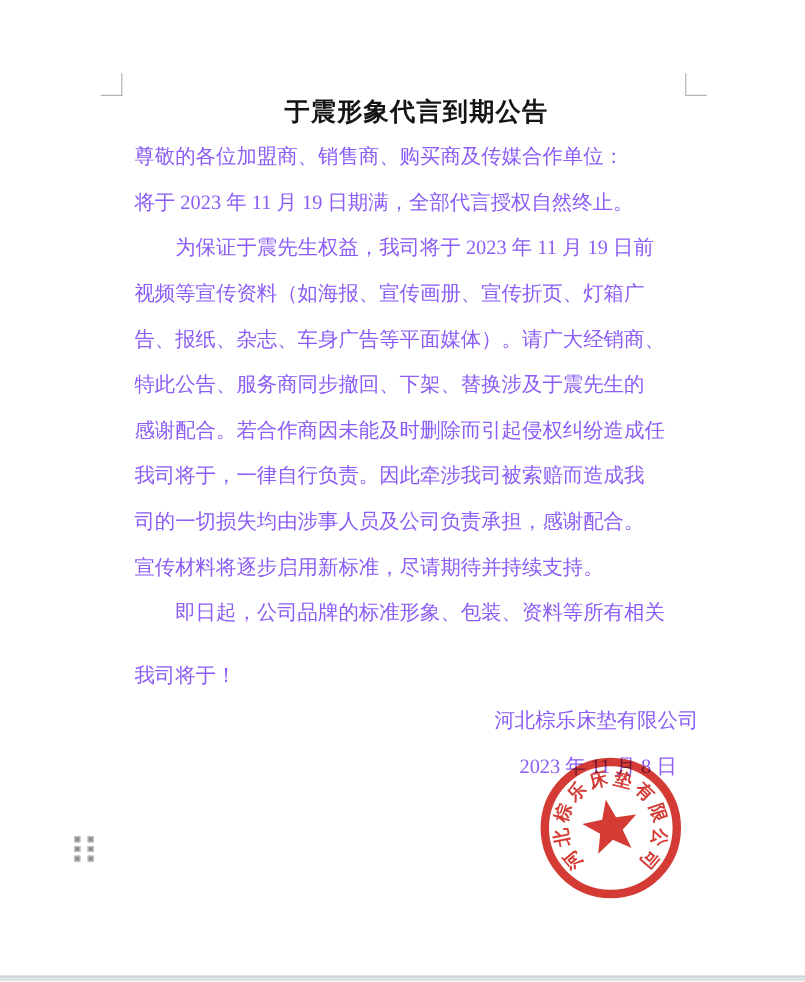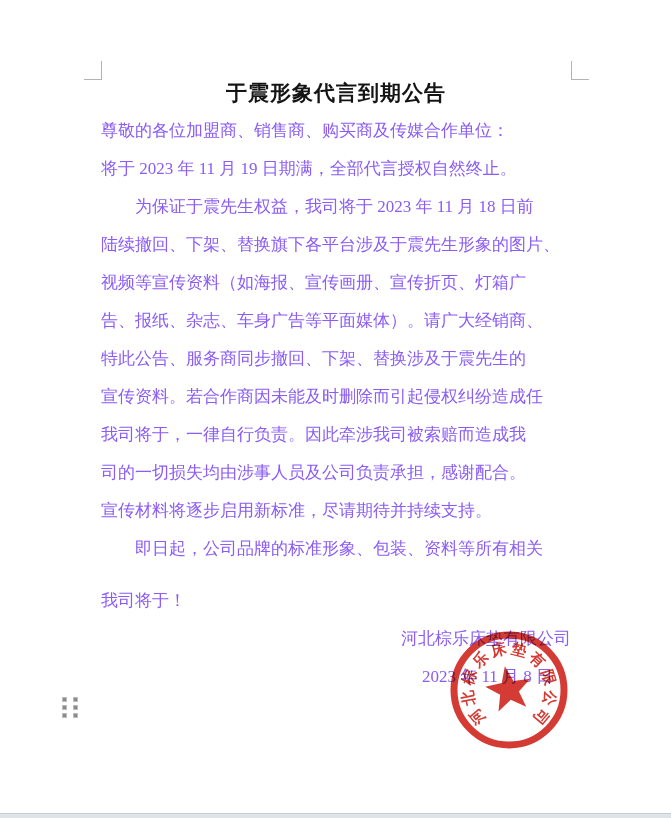--- a/index.html
+++ b/index.html
@@ -26,21 +26,21 @@
   }
   .crop-mark.tr {
     left: 571px; top: 61px;
     border-left: 1px solid #b3b3b3;
     border-bottom: 1px solid #b3b3b3;
   }
 
   
   .content {
     position: absolute;
-    left: 101px;
+    left: 112px;
     top: 74px;
     width: 470px;
   }
   .line {
     font-size: 17px;
     line-height: 38px;
     height: 38px;
     white-space: nowrap;
     color: #8b5cf6;
   }
@@ -110,26 +110,25 @@
 
 <div class="page">
 
   <div class="crop-mark tl"></div>
   <div class="crop-mark tr"></div>
 
   <div class="content">
     <h1 class="title">于震形象代言到期公告</h1>
     <div class="line greeting">尊敬的各位加盟商、销售商、购买商及传媒合作单位：</div>
     <div class="line">将于 2023 年 11 月 19 日期满，全部代言授权自然终止。</div>
-    <div class="line">　　为保证于震先生权益，我司将于 2023 年 11 月 18 日前</div>
-    <div class="line">陆续撤回、下架、替换旗下各平台涉及于震先生形象的图片、</div>
+    <div class="line">　　为保证于震先生权益，我司将于 2023 年 11 月 19 日前</div>
     <div class="line">视频等宣传资料（如海报、宣传画册、宣传折页、灯箱广</div>
     <div class="line">告、报纸、杂志、车身广告等平面媒体）。请广大经销商、</div>
     <div class="line">特此公告、服务商同步撤回、下架、替换涉及于震先生的</div>
-    <div class="line">宣传资料。若合作商因未能及时删除而引起侵权纠纷造成任</div>
+    <div class="line">感谢配合。若合作商因未能及时删除而引起侵权纠纷造成任</div>
     <div class="line">我司将于，一律自行负责。因此牵涉我司被索赔而造成我</div>
     <div class="line">司的一切损失均由涉事人员及公司负责承担，感谢配合。</div>
     <div class="line">宣传材料将逐步启用新标准，尽请期待并持续支持。</div>
     <div class="line">　　即日起，公司品牌的标准形象、包装、资料等所有相关</div>
     <div class="spacer"></div>
     <div class="line closing">我司将于！</div>
     <div class="line company">河北棕乐床垫有限公司</div>
     <div class="line date">2023 年 11 月 8 日</div>
   </div>
 

